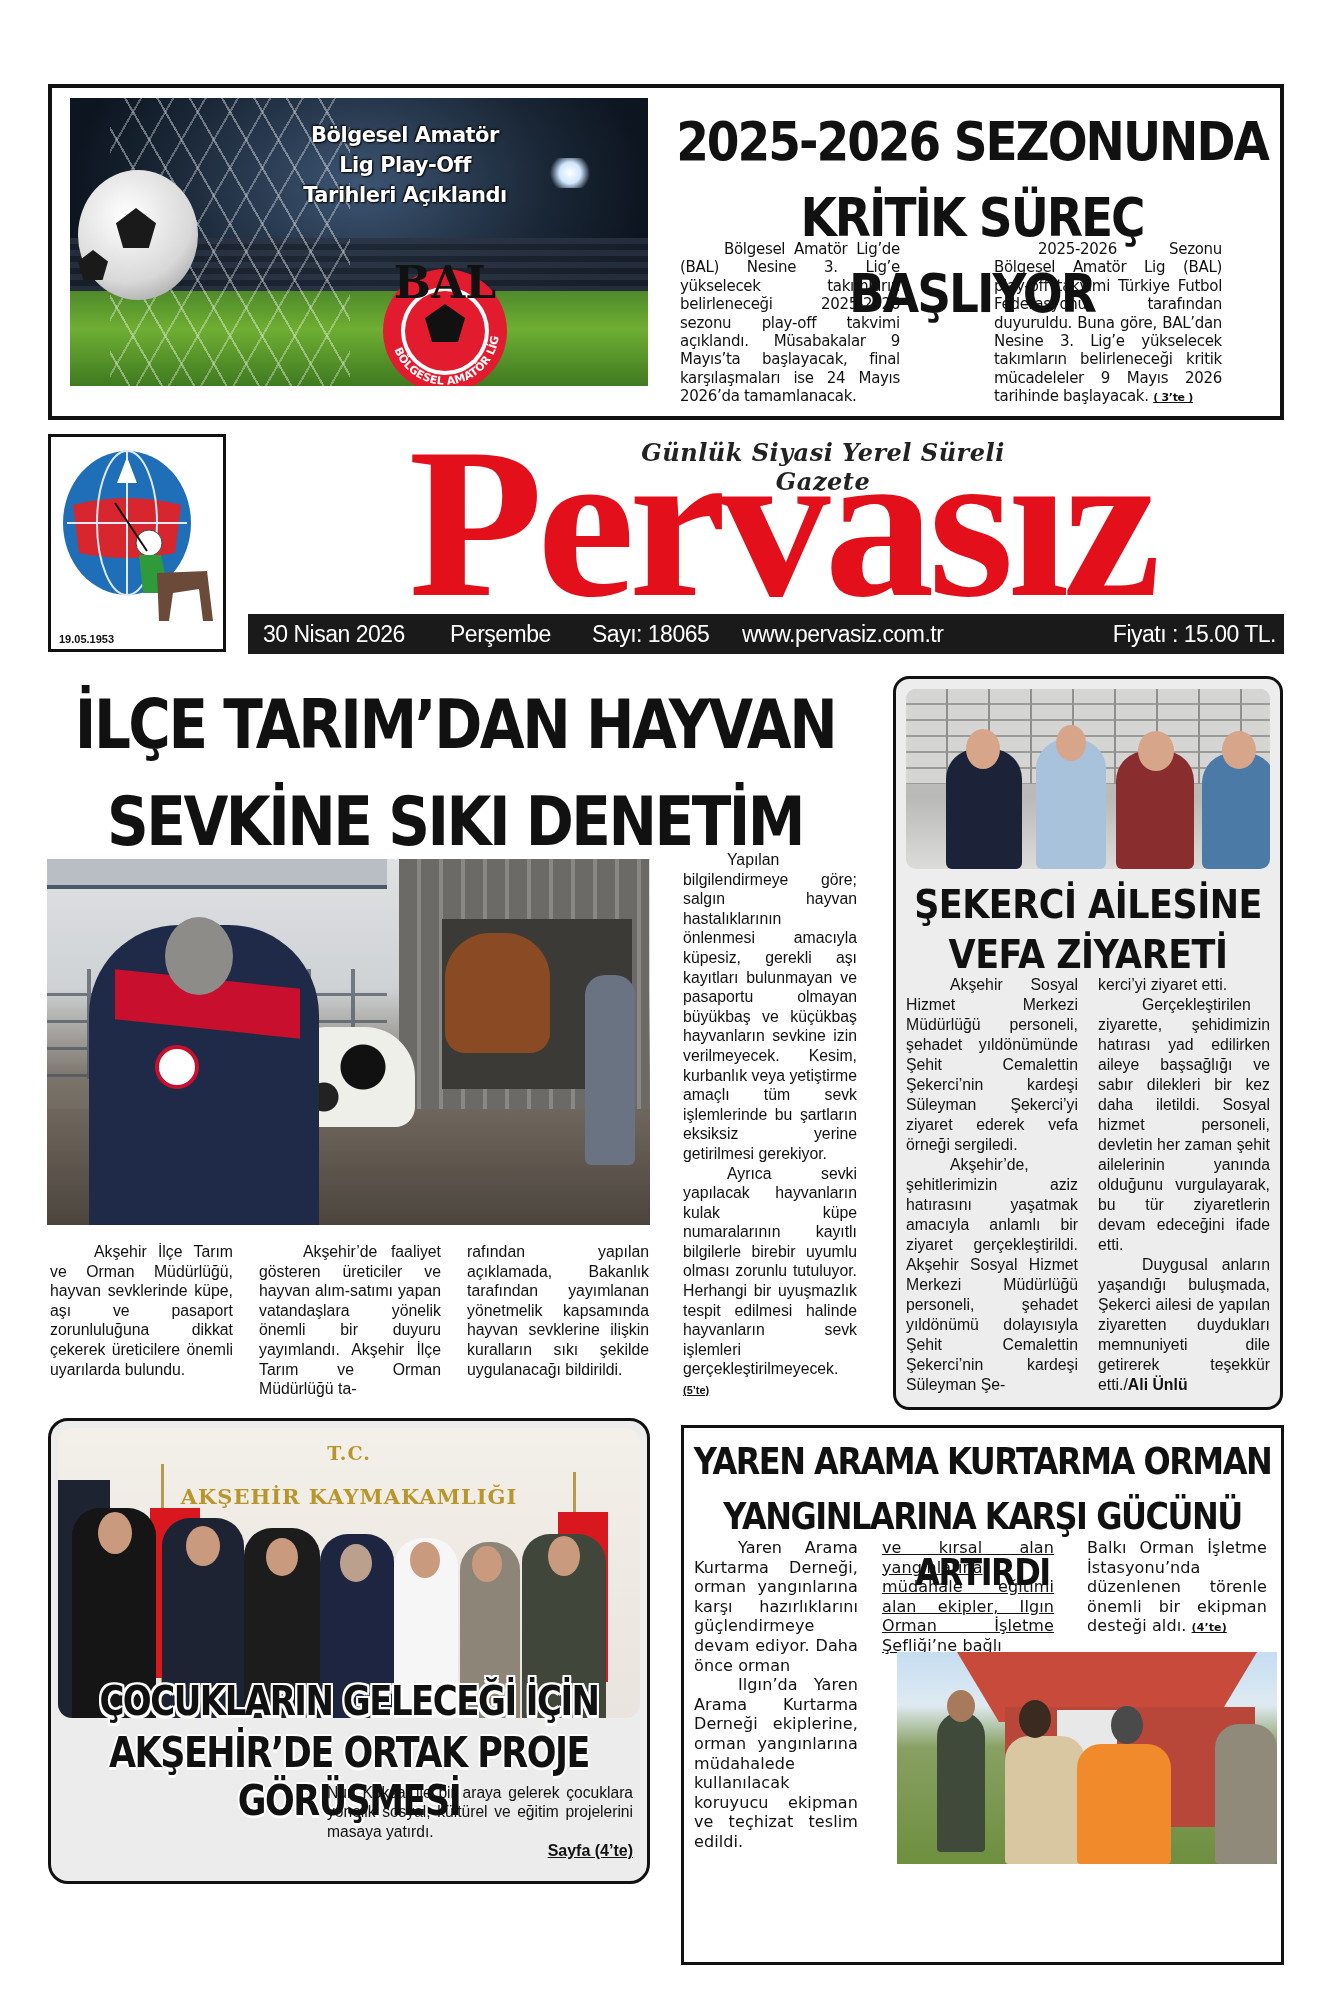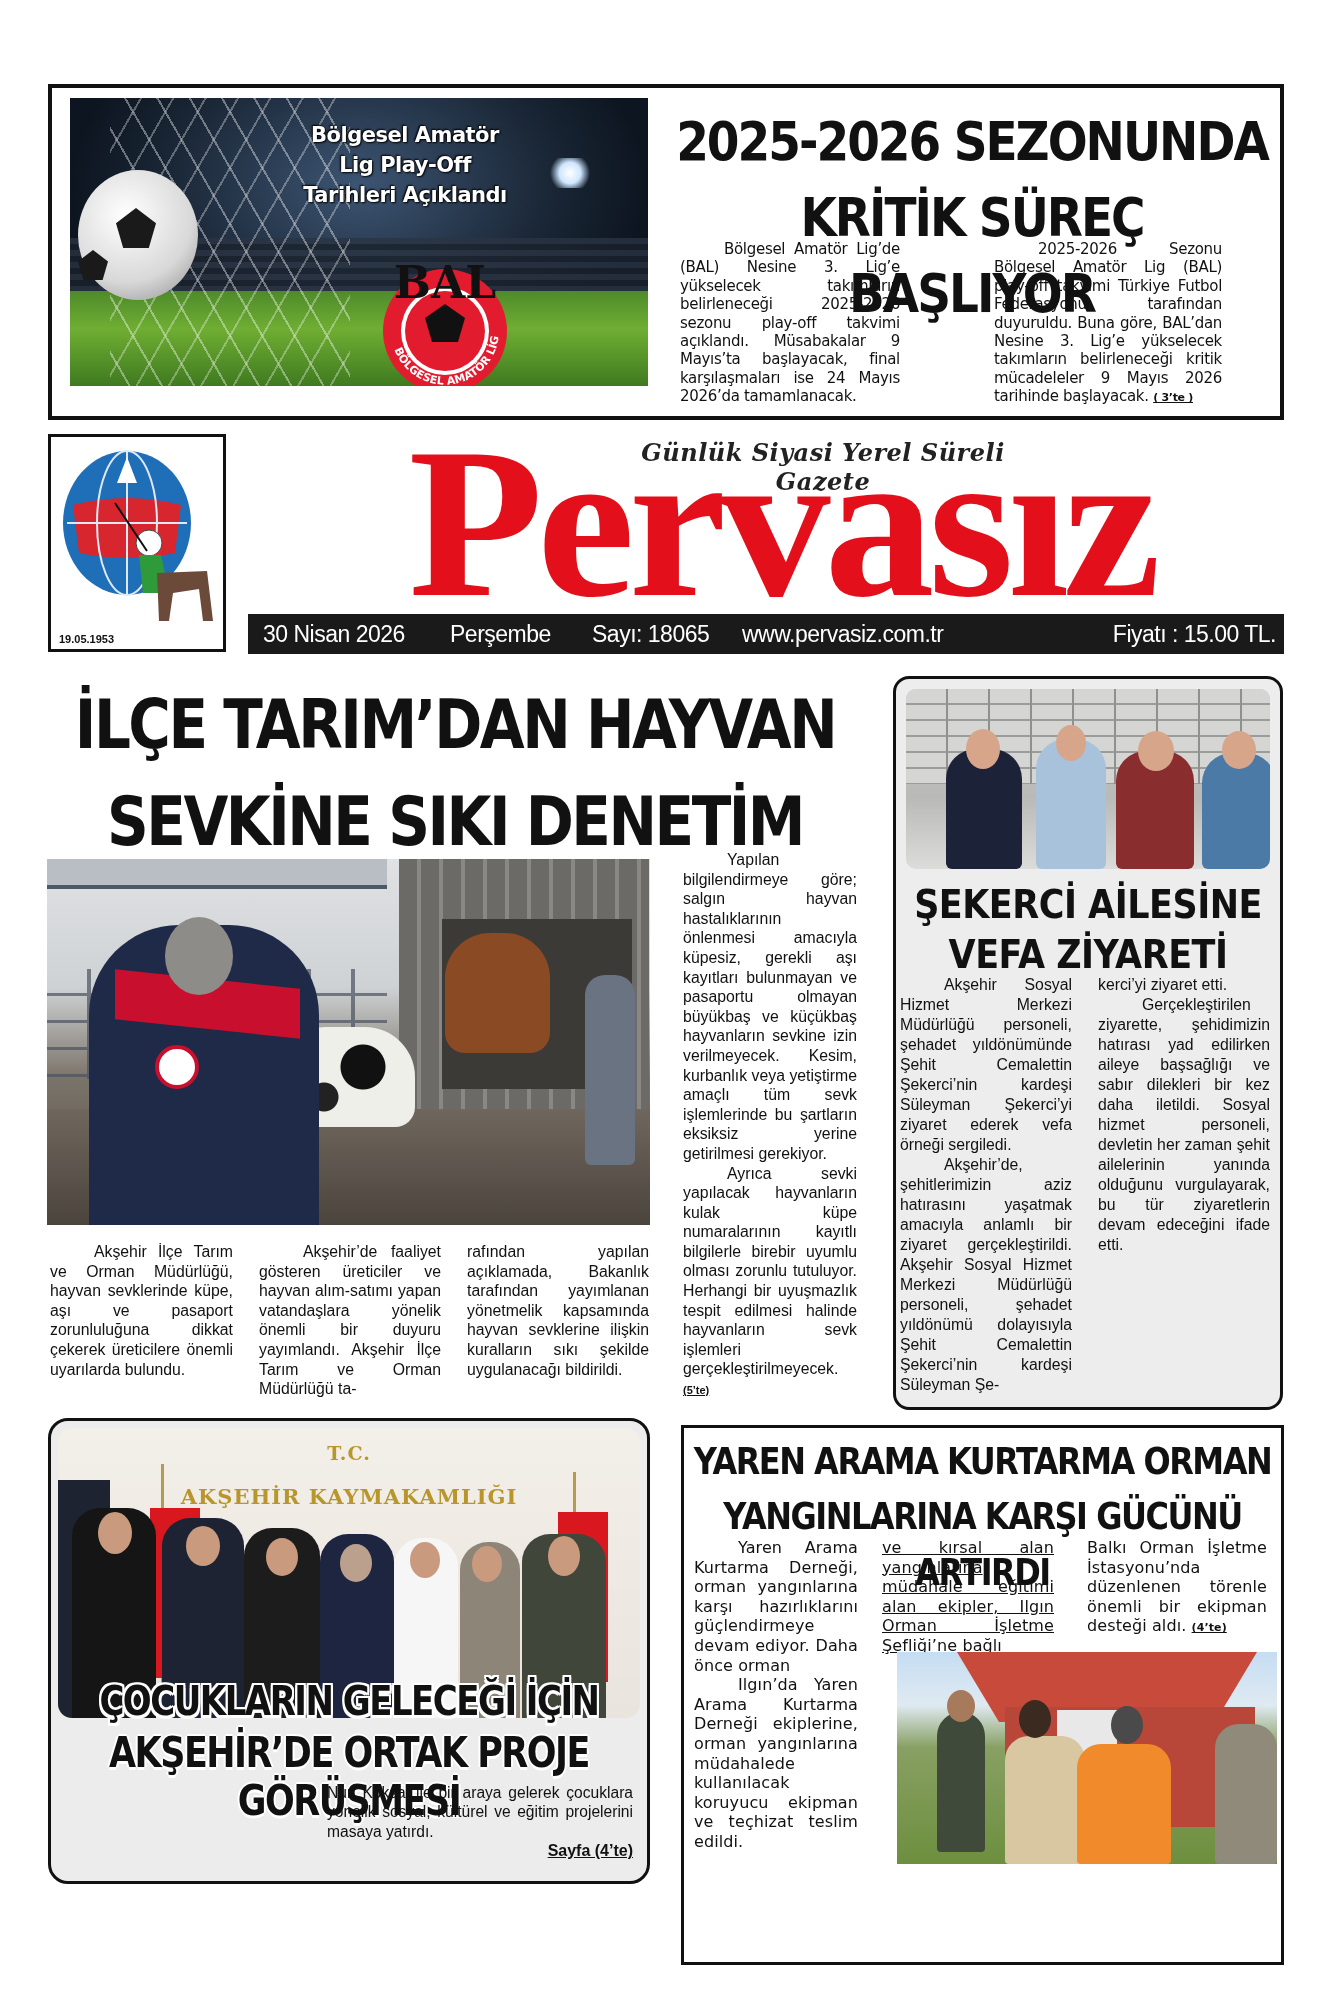--- a/index.html
+++ b/index.html
@@ -96,21 +96,21 @@
   .sk-shelves { position: absolute; left: 0; top: 0; width: 100%; height: 95px;
     background: repeating-linear-gradient(90deg, transparent 0 40px, #8f918f 40px 42px),
                 repeating-linear-gradient(180deg, #d5d6d3 0 14px, #9a9c99 14px 16px); }
   .sk-person { position: absolute; bottom: 0; border-radius: 30px 30px 6px 6px; }
   .sk-head { position: absolute; border-radius: 50%; background: #d7a58a; }
   #sekerci-headline { position: absolute; left: 0; top: 200px; width: 384px; text-align: center;
     font-family: "DejaVu Sans", sans-serif; font-weight: bold; font-size: 35px; line-height: 46px; letter-spacing: -0.5px;
     transform: scaleY(1.1); transform-origin: top center; color: #111; }
   .s-col { position: absolute; top: 296px; width: 172px; font-family: "Liberation Sans", sans-serif; font-size: 15.8px;
     line-height: 20px; text-align: justify; color: #111; }
-  #sekerci-col1 { left: 4px; }
+  #sekerci-col1 { left: 10px; }
   #sekerci-col2 { left: 202px; }
 
   
   #cocuk-box { left: 48px; top: 1418px; width: 602px; height: 466px; border: 3px solid #111; border-radius: 20px; background: #ececec; overflow: hidden; }
   #cocuk-photo { position: absolute; left: 7px; top: 7px; width: 582px; height: 290px; border-radius: 14px; overflow: hidden;
     background: linear-gradient(180deg, #f3efe9 0%, #e9e4dd 100%); }
   #cocuk-photo .door { position: absolute; left: 0; top: 52px; width: 52px; height: 240px; background: #1d2330; }
   .flag { position: absolute; width: 50px; height: 170px; background: #d8181e; }
   .flag-pole { position: absolute; width: 3px; background: #b59a4f; }
   #cocuk-sign1 { position: absolute; left: 0; top: 14px; width: 582px; text-align: center; font-family: "DejaVu Serif", serif; font-weight: bold;
@@ -265,20 +265,21 @@
     <div>ŞEKERCİ AİLESİNE</div>
     <div>VEFA ZİYARETİ</div>
   </div>
   <div id="sekerci-col1" class="s-col">
     <span class="indent">Akşehir Sosyal Hizmet Merkezi Müdürlüğü personeli, şehadet yıldönümünde Şehit Cemalettin Şekerci’nin kardeşi Süleyman Şekerci’yi ziyaret ederek vefa örneği sergiledi.</span>
     <span class="indent">Akşehir’de, şehitlerimizin aziz hatırasını yaşatmak amacıyla anlamlı bir ziyaret gerçekleştirildi. Akşehir Sosyal Hizmet Merkezi Müdürlüğü personeli, şehadet yıldönümü dolayısıyla Şehit Cemalettin Şekerci’nin kardeşi Süleyman Şe-</span>
   </div>
   <div id="sekerci-col2" class="s-col">
     <span style="display:block;">kerci’yi ziyaret etti.</span>
     <span class="indent">Gerçekleştirilen ziyarette, şehidimizin hatırası yad edilirken aileye başsağlığı ve sabır dilekleri bir kez daha iletildi. Sosyal hizmet personeli, devletin her zaman şehit ailelerinin yanında olduğunu vurgulayarak, bu tür ziyaretlerin devam edeceğini ifade etti.</span>
+    <span class="indent"><span>Duygusal anların yaşandığı buluşmada, Şekerci ailesi de yapılan ziyaretten duydukları memnuniyeti dile getirerek teşekkür etti./</span><b>Ali Ünlü</b></span>
   </div>
 </div>
 
 <div id="cocuk-box" class="abs">
   <div id="cocuk-photo">
     <div class="door"></div>
     <div class="flag-pole" style="left:103px;top:36px;height:254px;"></div>
     <div class="flag" style="left:92px;top:80px;"></div>
     <div class="flag-pole" style="left:515px;top:44px;height:246px;"></div>
     <div class="flag" style="left:500px;top:84px;"></div>

